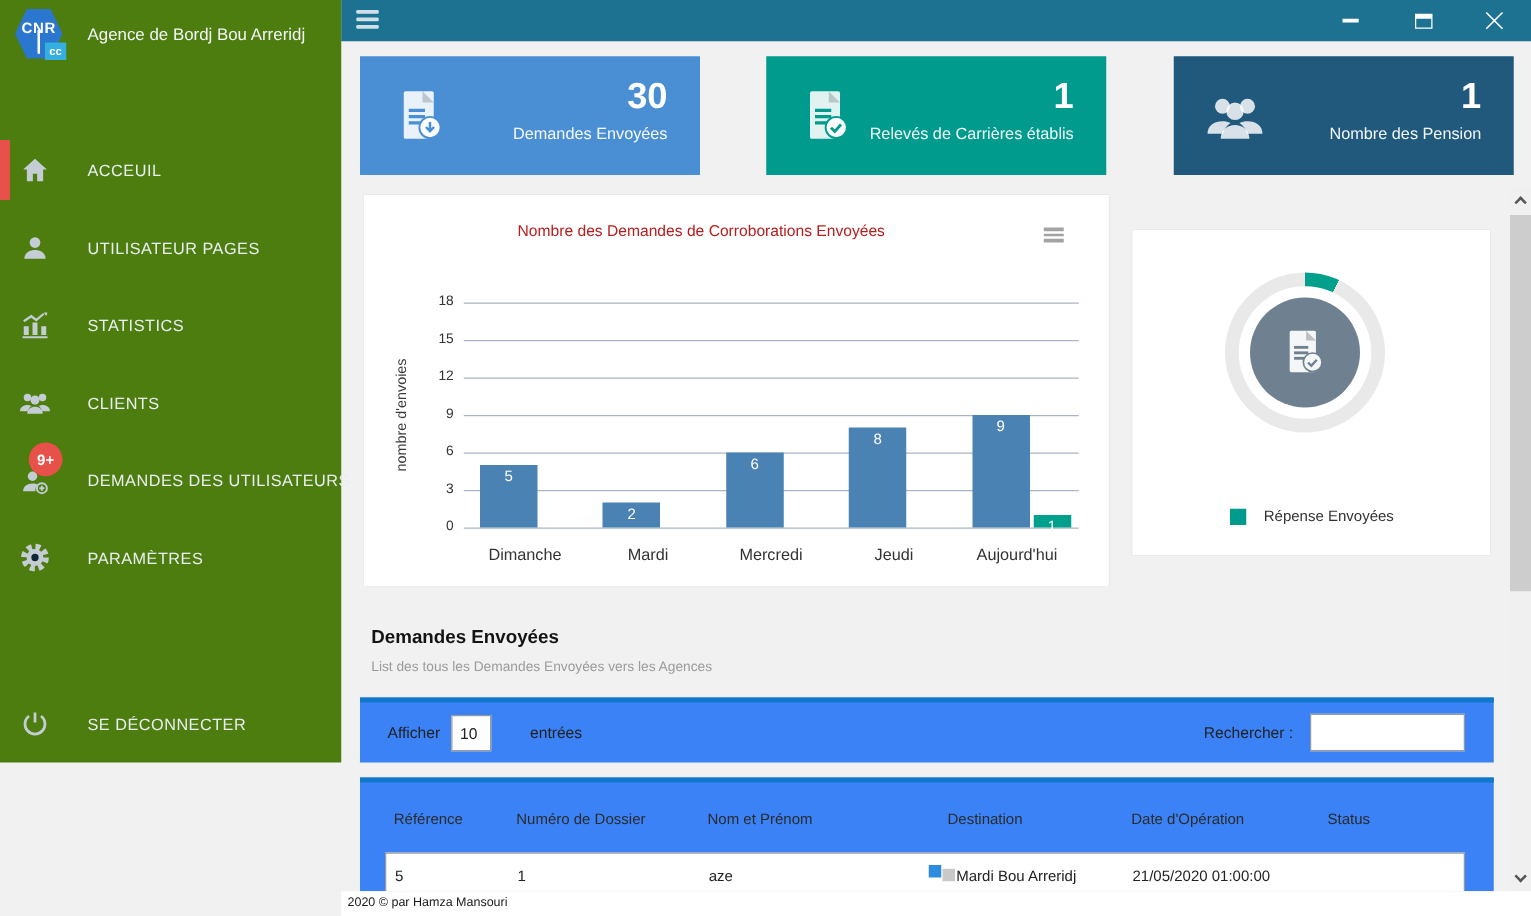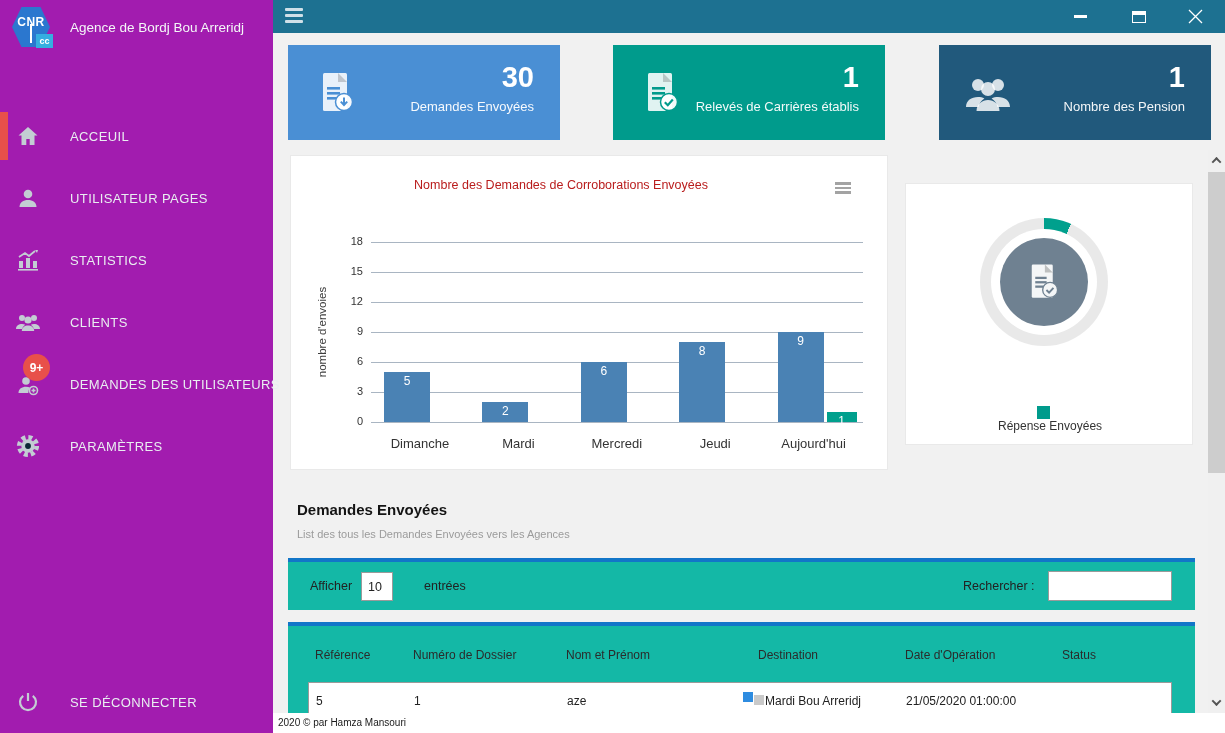--- a/index.html
+++ b/index.html
@@ -1,21 +1,21 @@
 <!DOCTYPE html>
 <html><head>
 <meta charset="utf-8">
 <style>
   html,body{margin:0;padding:0;}
   body{width:1225px;height:733px;position:relative;overflow:hidden;
        font-family:"Liberation Sans",sans-serif;background:#f1f1f1;}
   *{box-sizing:border-box;}
 
   
-  .sidebar{position:absolute;left:0;top:0;width:273px;height:733px;background:#a21caf;z-index:5;}
+  .sidebar{position:absolute;left:0;top:0;width:273px;height:610px;background:#4d7c0f;z-index:5;}
   .logo-row{position:absolute;left:0;top:0;width:273px;height:54px;display:flex;align-items:center;}
   .logo{position:relative;width:38px;height:40px;margin-left:12px;}
   .hex{position:absolute;left:0;top:0;width:38px;height:40px;background:#2b77cf;
        clip-path:polygon(25% 0,75% 0,100% 50%,75% 100%,25% 100%,0 50%);}
   .hex-txt{position:absolute;left:0;top:8px;width:38px;text-align:center;color:#fff;
            font-weight:bold;font-size:12px;letter-spacing:.5px;}
   .hex-line{position:absolute;left:18px;top:17px;width:2px;height:19px;background:#fff;}
   .cc-box{position:absolute;right:-3px;bottom:-1px;width:17px;height:14px;background:#35aee0;
           color:#fff;font-size:9px;font-weight:bold;text-align:center;line-height:14px;}
   .agency{margin-left:20px;color:#f4f7f8;font-size:13.5px;}
@@ -67,28 +67,28 @@
 
   .gauge-card{position:absolute;left:632px;top:150px;width:288px;height:262px;background:#fff;
               border:1px solid #e9e9e9;}
   .ring{position:absolute;left:74px;top:34px;width:128px;height:128px;border-radius:50%;
         background:conic-gradient(#00a08d 0deg 25deg,#e9e9e9 25deg 360deg);
         display:flex;align-items:center;justify-content:center;}
   .ring-hole{width:106px;height:106px;border-radius:50%;background:#fff;display:flex;
              align-items:center;justify-content:center;}
   .ring-center{width:88px;height:88px;border-radius:50%;background:#6f8191;display:flex;
                align-items:center;justify-content:center;}
-  .legend{position:absolute;left:78px;top:222px;display:flex;align-items:center;flex-direction:column;}
+  .legend{position:absolute;left:78px;top:222px;display:flex;align-items:center;}
   .legend-swatch{width:13px;height:13px;background:#009b8c;}
   .legend-label{margin-left:14px;font-size:12px;color:#333;}
 
   .section-title{position:absolute;left:24px;top:468px;font-size:15px;font-weight:bold;color:#141414;}
   .section-subtitle{position:absolute;left:24px;top:495px;font-size:11px;color:#9b9b9b;}
 
-  .panel{position:absolute;left:15px;width:907px;background:#14b8a6;border-top:4px solid #1276c8;}
+  .panel{position:absolute;left:15px;width:907px;background:#3b82f6;border-top:4px solid #1276c8;}
   .controls-card{top:525px;height:52px;}
   .ctl-label{position:absolute;font-size:12.5px;color:#222;top:17px;}
   .lbl-afficher{left:22px;} .lbl-entrees{left:136px;} .lbl-rechercher{left:675px;}
   .entries-input{position:absolute;left:73px;top:10px;width:32px;height:29px;border:1px solid #9a9a9a;
                  font-size:12.5px;padding:0 6px;font-family:"Liberation Sans",sans-serif;color:#222;}
   .search-input{position:absolute;left:760px;top:9px;width:124px;height:30px;border:1px solid #9a9a9a;
                 font-size:12.5px;padding:0 6px;font-family:"Liberation Sans",sans-serif;color:#222;}
 
   .table-card{top:589px;height:91px;overflow:hidden;}
   .th{position:absolute;top:22px;font-size:12px;color:#2b2b2b;white-space:nowrap;}

